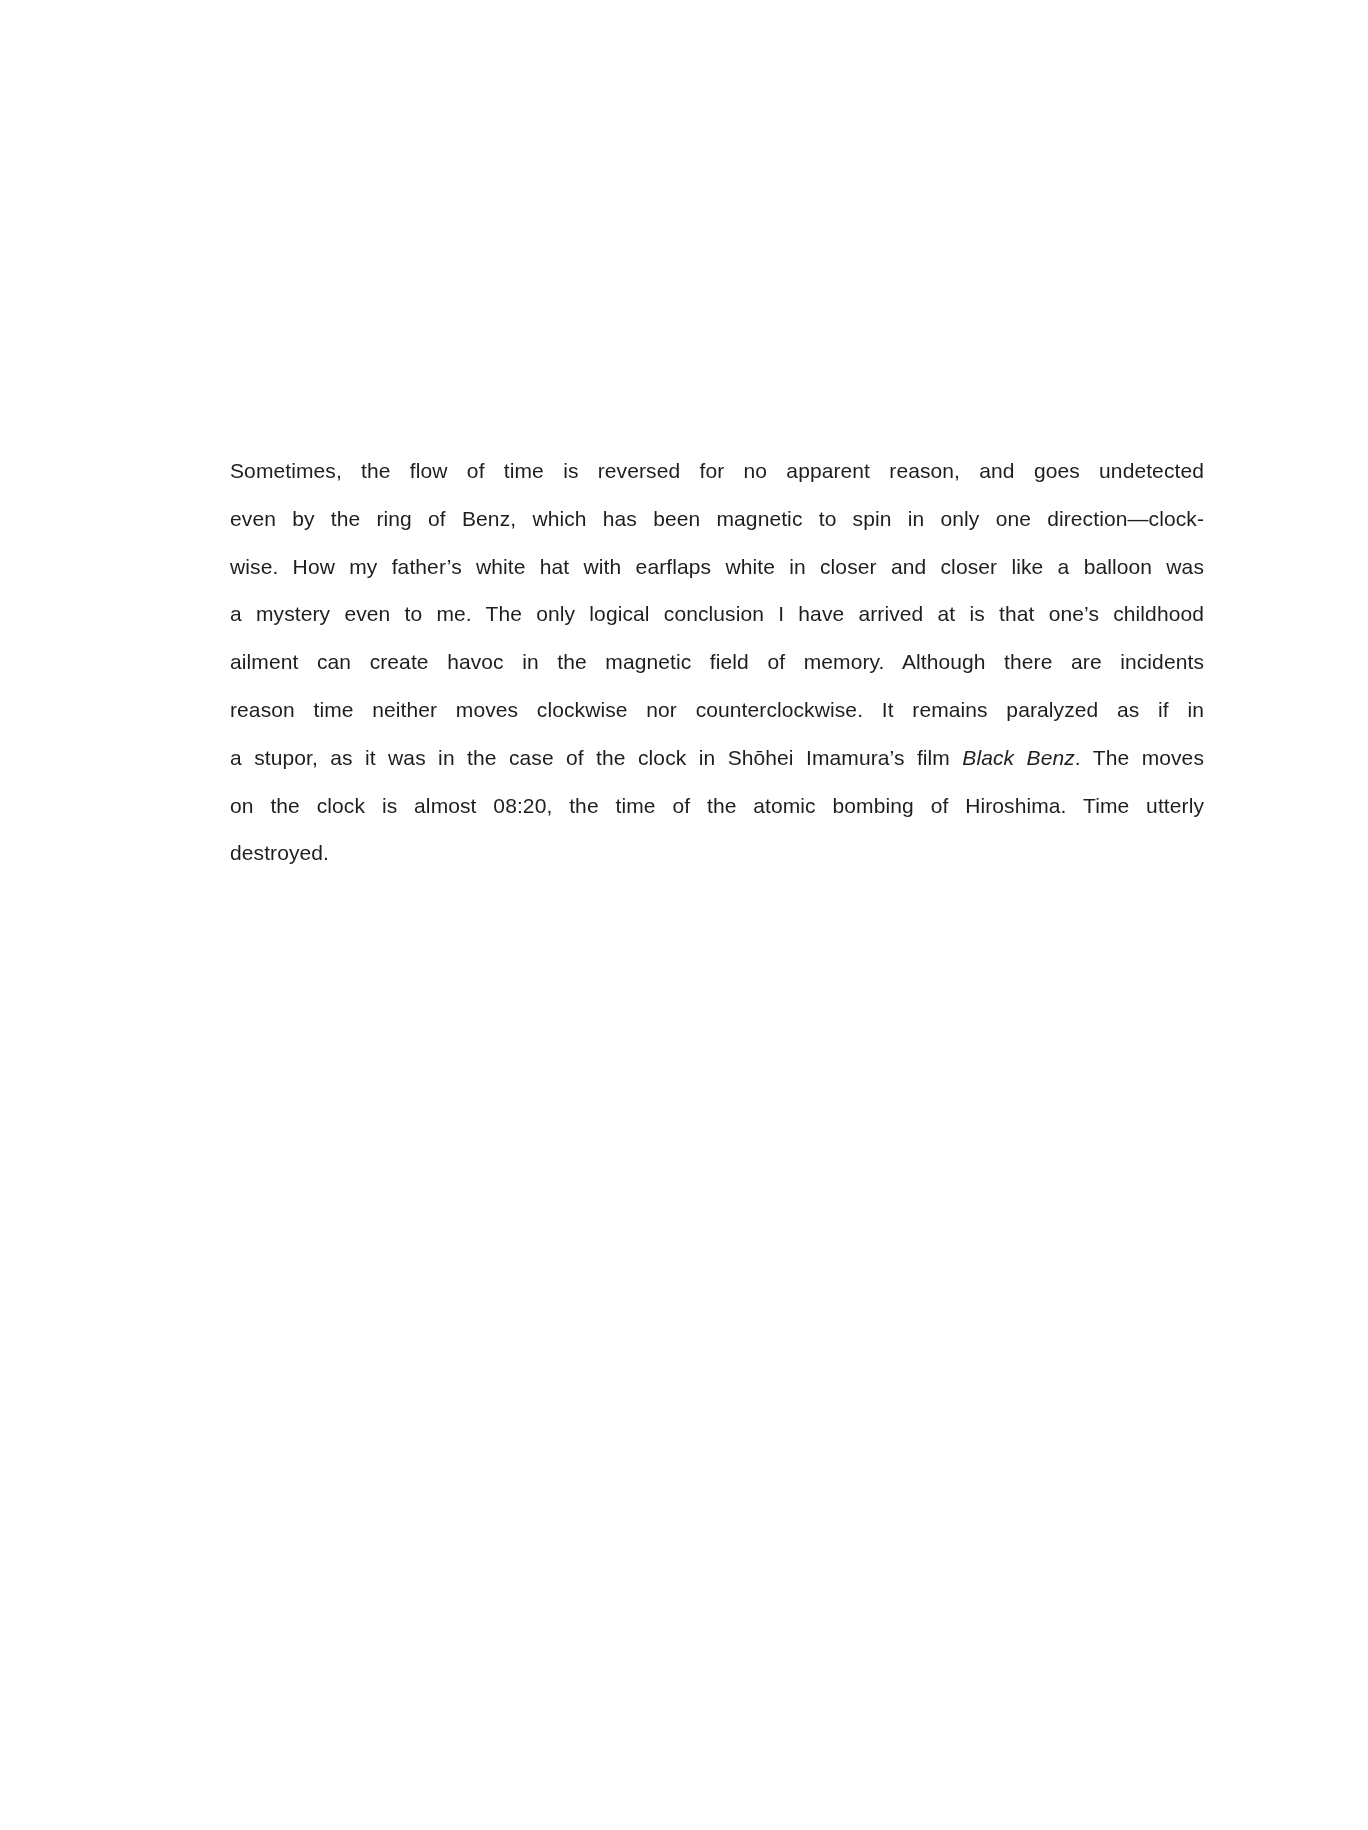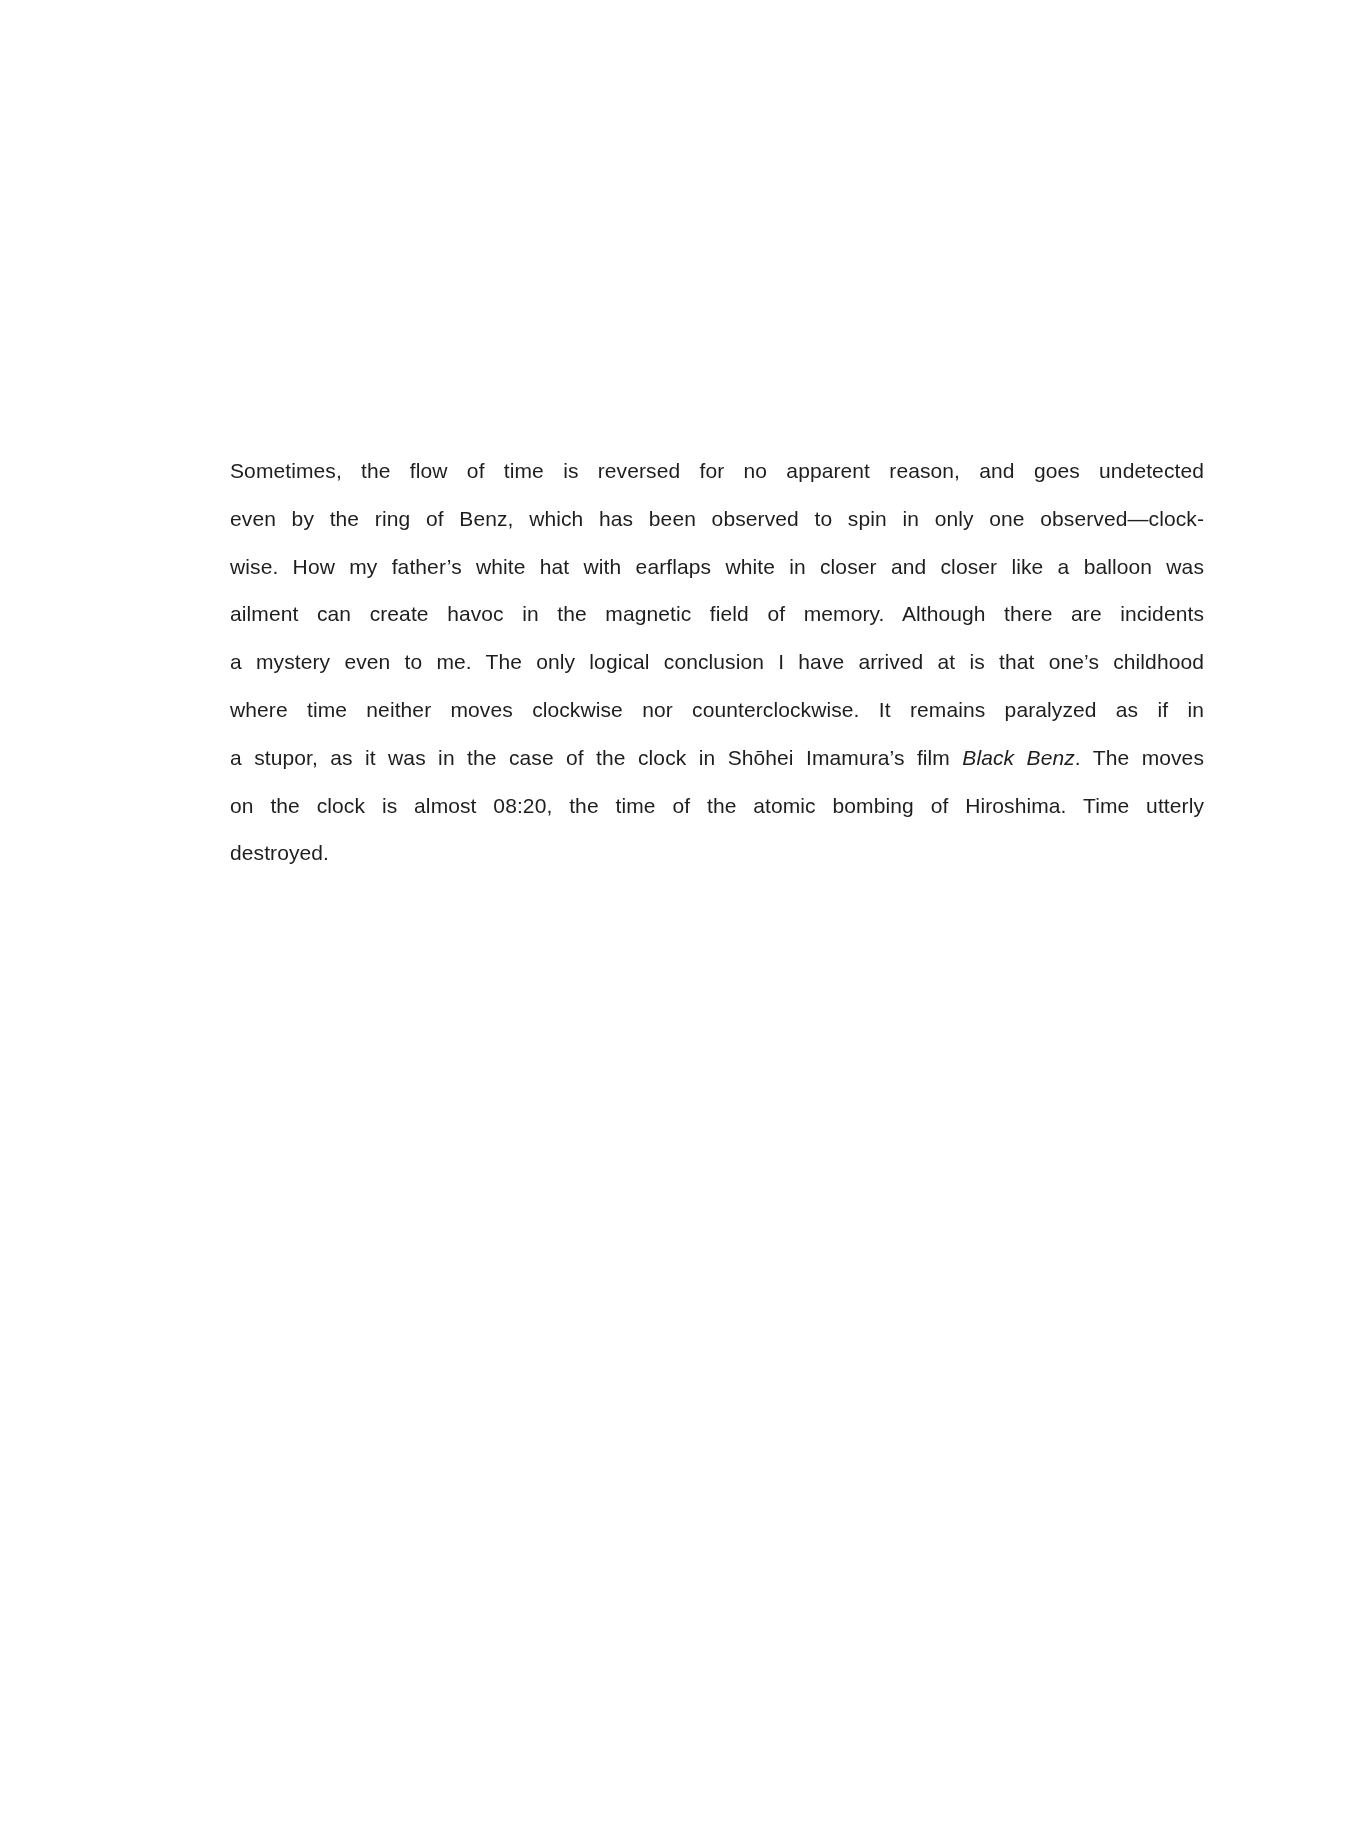--- a/index.html
+++ b/index.html
@@ -53,25 +53,25 @@
     letter-spacing: 0.5px;
   }
 </style>
 </head>
 <body>
 
 <div class="page">
 
   <div class="textblock">
       <div class="line justify"><span>Sometimes, the flow of time is reversed for no apparent reason, and goes undetected</span></div>
-      <div class="line justify"><span>even by the ring of Benz, which has been observed to spin in only one observed—clock-</span></div>
+      <div class="line justify"><span>even by the ring of Benz, which has been magnetic to spin in only one direction—clock-</span></div>
       <div class="line justify"><span>wise. How my father’s white hat with earflaps white in closer and closer like a balloon was</span></div>
+      <div class="line justify"><span>a mystery even to me. The only logical conclusion I have arrived at is that one’s childhood</span></div>
       <div class="line justify"><span>ailment can create havoc in the magnetic field of memory. Although there are incidents</span></div>
-      <div class="line justify"><span>a mystery even to me. The only logical conclusion I have arrived at is that one’s childhood</span></div>
-      <div class="line justify"><span>where time neither moves clockwise nor counterclockwise. It remains paralyzed as if in</span></div>
+      <div class="line justify"><span>reason time neither moves clockwise nor counterclockwise. It remains paralyzed as if in</span></div>
       <div class="line justify"><span>a stupor, as it was in the case of the clock in Shōhei Imamura’s film </span><span class="seg-italic">Black Benz</span><span>. The moves</span></div>
       <div class="line justify"><span>on the clock is almost 08:20, the time of the atomic bombing of Hiroshima. Time utterly</span></div>
       <div class="line no-justify"><span>destroyed.</span></div>
     </div>
 
   <div class="folio">6</div>
 
 </div>
 
 </body></html>

